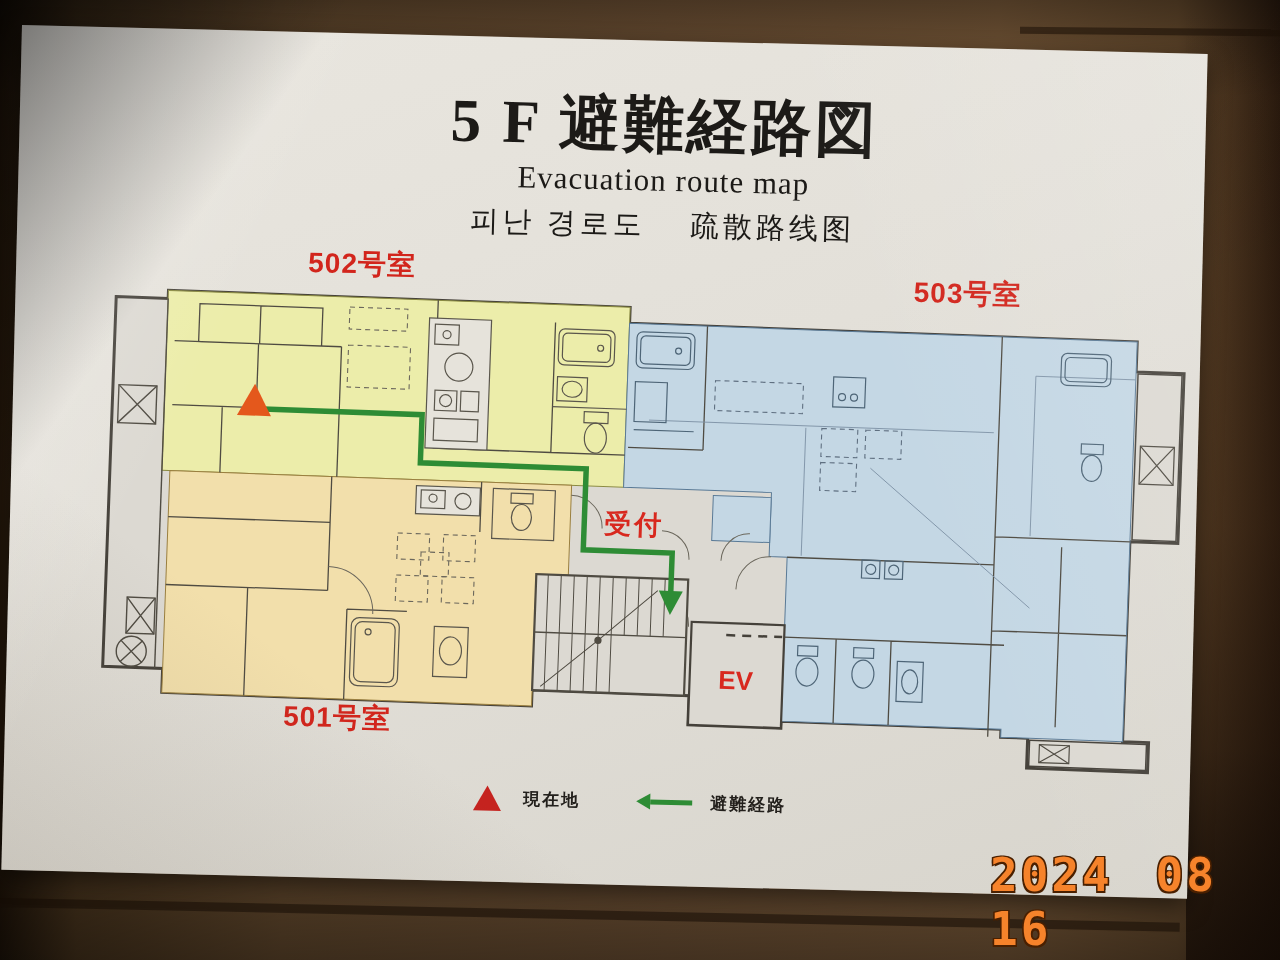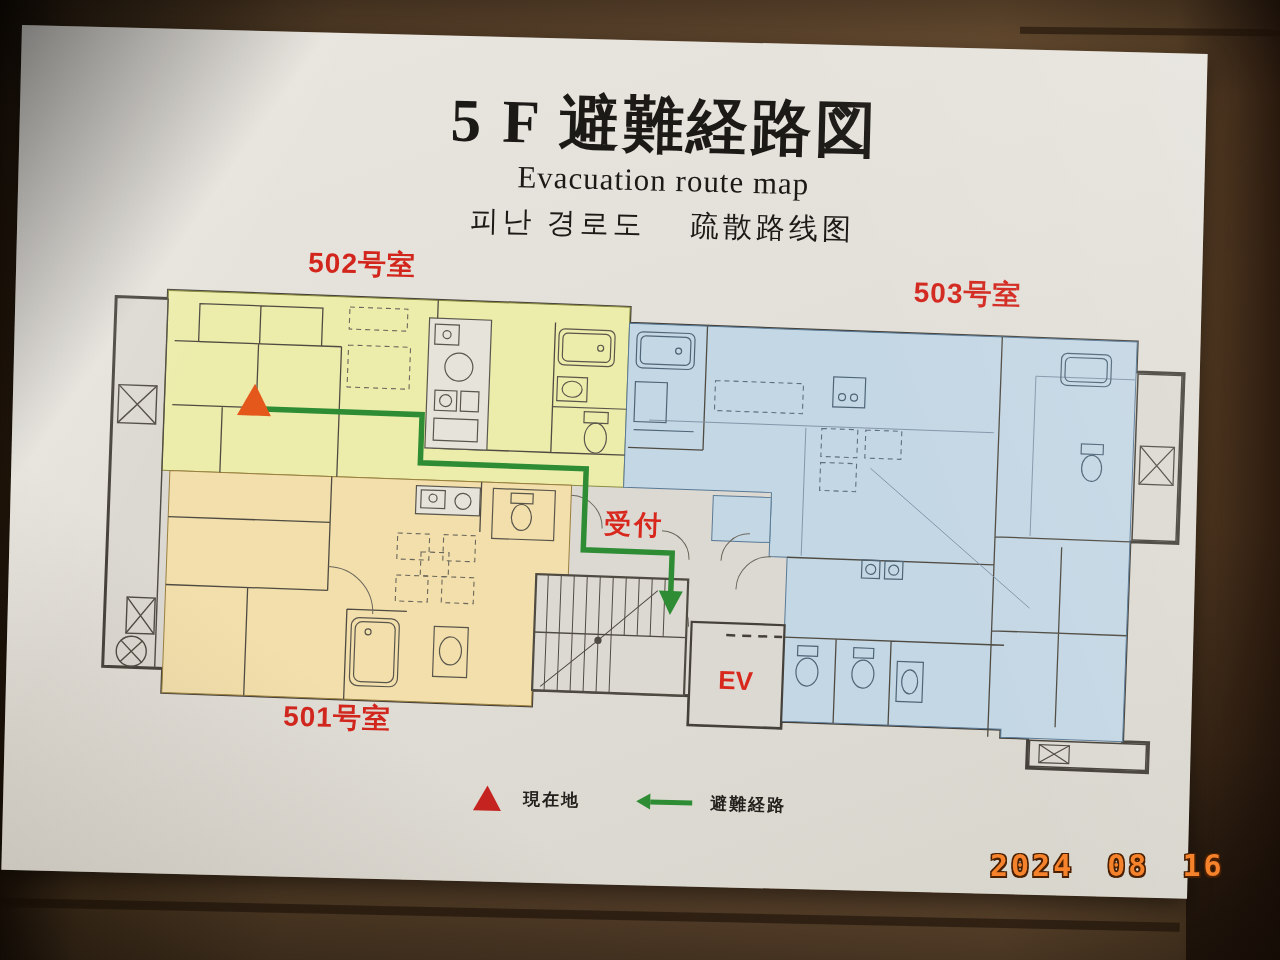--- a/index.html
+++ b/index.html
@@ -71,21 +71,21 @@
   .legend-gap{width:56px;}
   .legend-arrow{display:flex;align-items:center;}
   .legend-arrow .head{width:0;height:0;border-top:8px solid transparent;border-bottom:8px solid transparent;border-right:14px solid #2e8c35;}
   .legend-arrow .shaft{width:42px;height:5px;background:#2e8c35;}
   .legend-text.second{margin-left:18px;}
 
   
   .date-stamp{
     position:absolute;left:990px;top:848px;
     font-family:"DejaVu Sans Mono","Liberation Mono",monospace;
-    font-size:30px;font-weight:700;letter-spacing:3px;word-spacing:12px;
+    font-size:46px;font-weight:700;letter-spacing:3px;word-spacing:12px;
     color:#f6832b;
     text-shadow:-1.5px -1.5px 0 #4a2000,1.5px -1.5px 0 #4a2000,-1.5px 1.5px 0 #4a2000,1.5px 1.5px 0 #4a2000;
   }
 </style>
 </head>
 <body>
 
 <div class="wall"></div>
 <div class="wall-seam-top"></div>
 <div class="wall-seam-right"></div>

